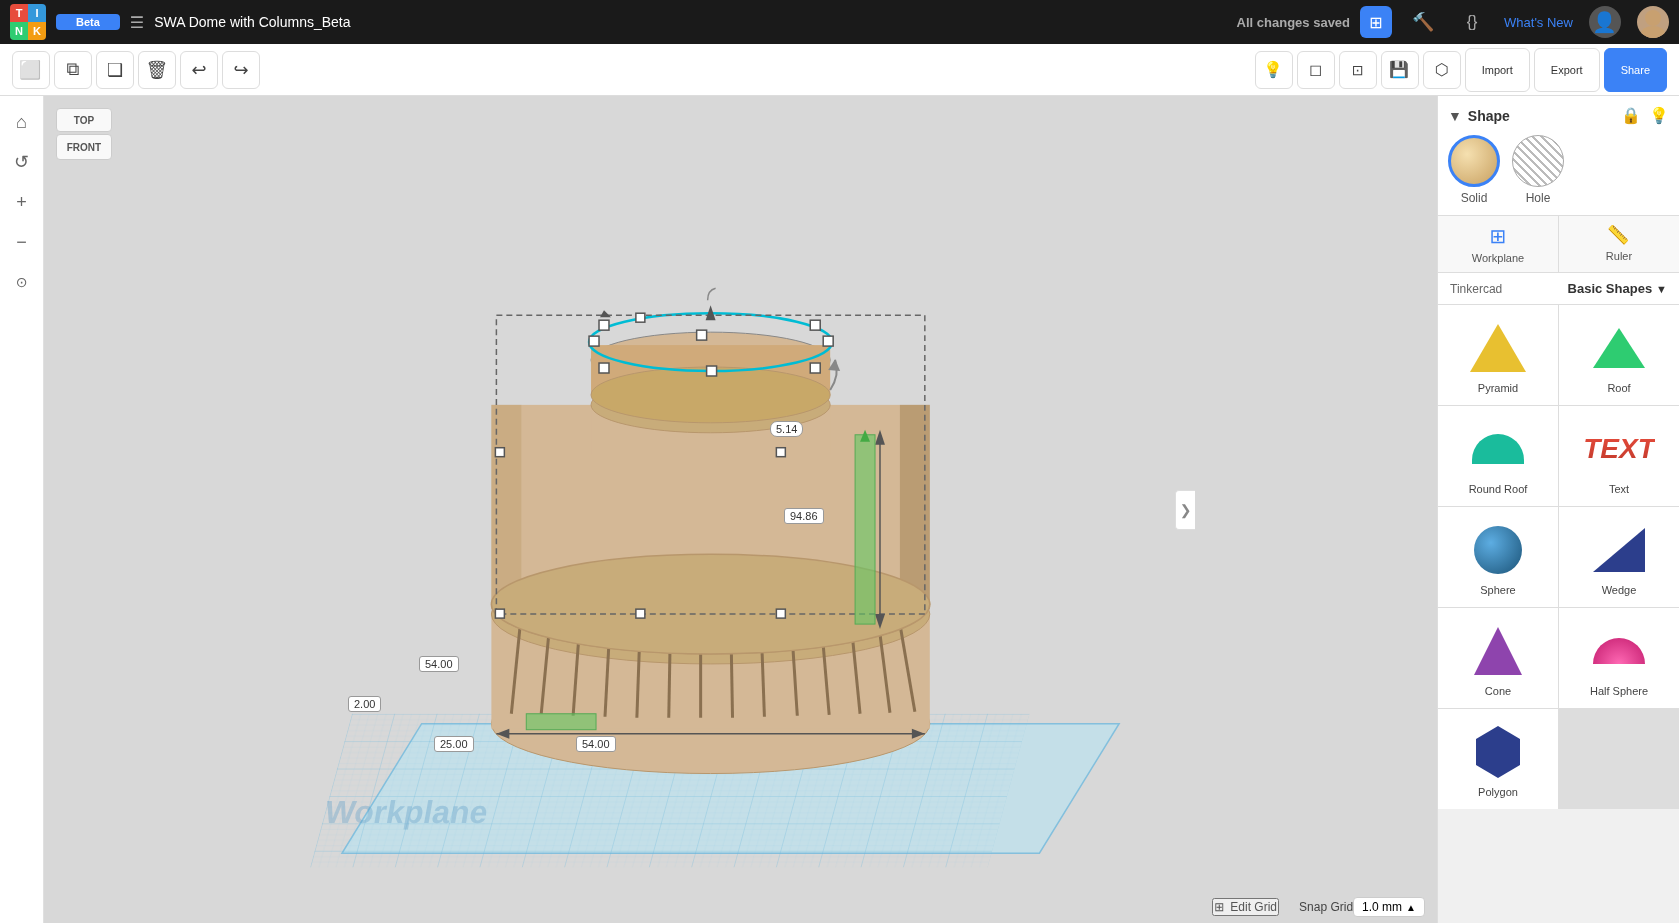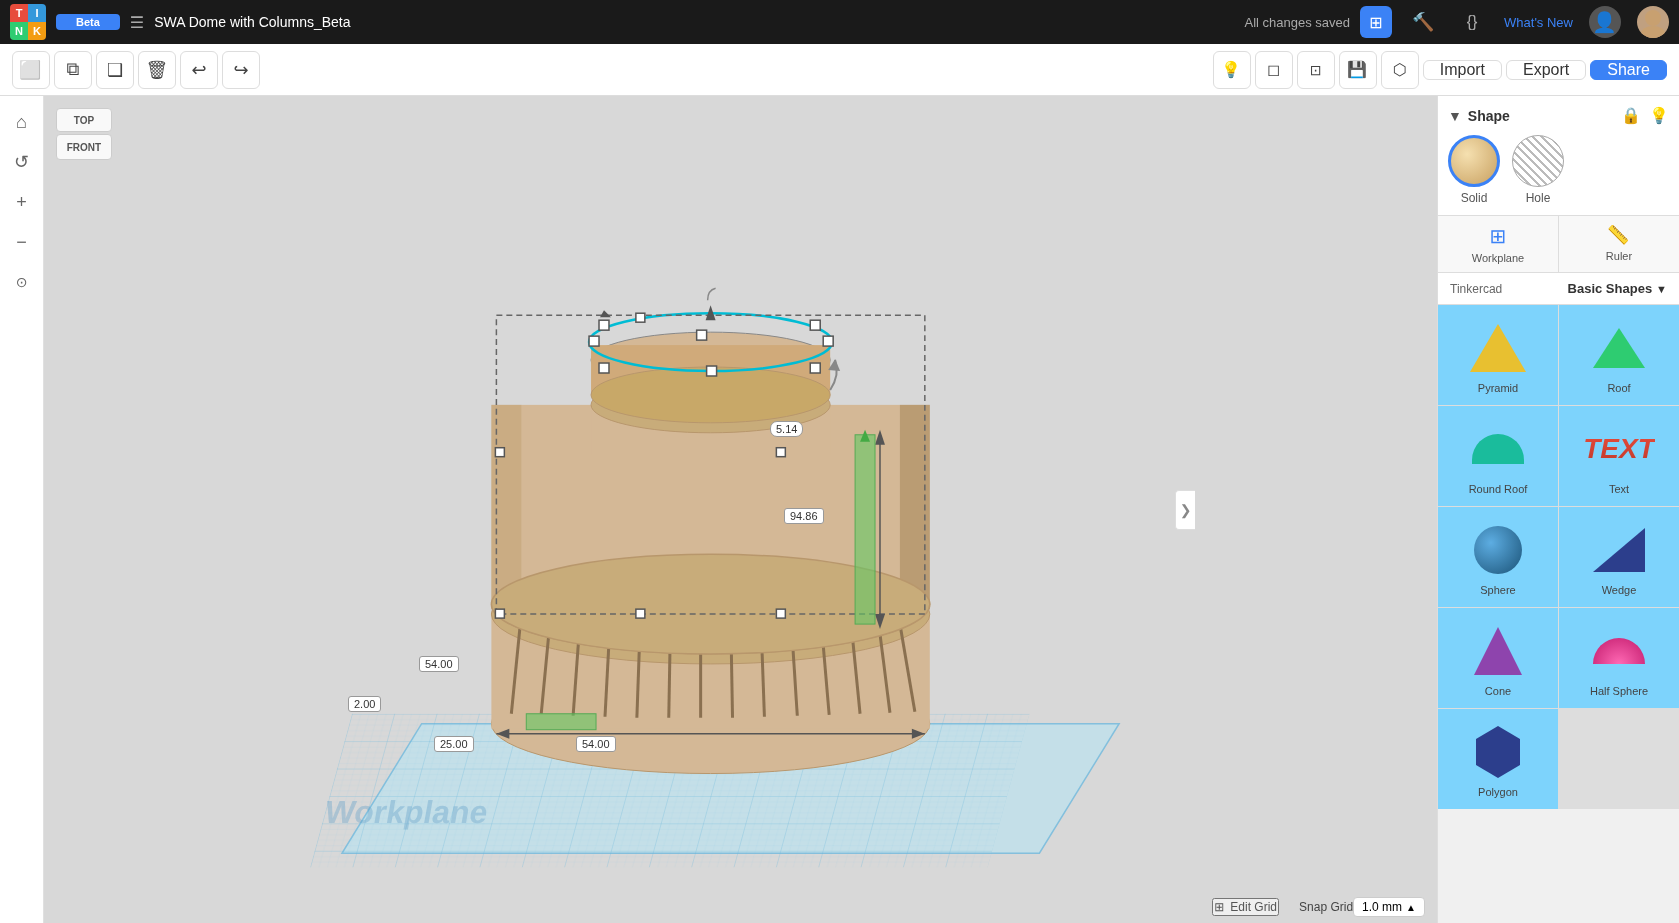--- a/index.html
+++ b/index.html
@@ -24,21 +24,21 @@
     .logo-t { background: #e74c3c; }
     .logo-i { background: #3498db; }
     .logo-n { background: #2ecc71; }
     .logo-k { background: #f39c12; }
     #beta-badge {
       background: #3b82f6; color: white; font-size: 11px; font-weight: bold;
       padding: 2px 20px; border-radius: 4px;
     }
     #doc-icon { color: #aaa; font-size: 16px; }
     #doc-title { color: white; font-size: 14px; font-weight: 500; flex: 1; }
-    #save-status { color: #aaa; font-size: 13px; }
+    #save-status { color: #aaa; font-size: 13px; font-weight: bold; }
     #topbar-right { display: flex; align-items: center; gap: 16px; }
     .topbar-icon-btn {
       width: 32px; height: 32px; background: #3b82f6; border-radius: 6px;
       display: flex; align-items: center; justify-content: center; cursor: pointer;
       color: white; font-size: 16px;
     }
     .topbar-icon-btn.active { background: #3b82f6; }
     .topbar-icon-btn.inactive { background: transparent; }
     #whats-new-btn { color: #3b82f6; font-size: 13px; cursor: pointer; }
     #user-avatar {
@@ -66,22 +66,22 @@
       background: white; display: flex; align-items: center; justify-content: center;
       cursor: pointer; font-size: 18px; color: #444;
     }
     #toolbar-spacer { flex: 1; }
     .toolbar-right-btn {
       width: 38px; height: 38px; border-radius: 6px; border: 1px solid #ddd;
       background: white; display: flex; align-items: center; justify-content: center;
       cursor: pointer; font-size: 16px; color: #444;
     }
     #import-btn, #export-btn, #share-btn {
-      padding: 0 16px; height: 20px; border-radius: 6px; border: 1px solid #ddd;
-      background: white; cursor: pointer; font-size: 16px; color: #333; font-weight: 500;
+      padding: 0 16px; height: 44px; border-radius: 6px; border: 1px solid #ddd;
+      background: white; cursor: pointer; font-size: 11px; color: #333; font-weight: 500;
     }
     #share-btn { background: #3b82f6; color: white; border-color: #3b82f6; }
 
     
     #main {
       flex: 1;
       display: flex;
       overflow: hidden;
     }
 
@@ -225,21 +225,21 @@
       display: flex; align-items: center; gap: 4px; cursor: pointer;
     }
     #shapes-grid {
       display: grid;
       grid-template-columns: 1fr 1fr;
       gap: 1px;
       background: #ddd;
       padding: 0;
     }
     .shape-item {
-      background: #7dd3fc;
+      background: #ffffff;
       display: flex; flex-direction: column; align-items: center; justify-content: center;
       padding: 12px 8px 8px;
       cursor: pointer; gap: 6px;
       min-height: 100px;
     }
     .shape-item-label { font-size: 11px; color: #444; text-align: center; }
     .shape-visual { width: 56px; height: 56px; display: flex; align-items: center; justify-content: center; }
 
     
     .pyramid-shape {

